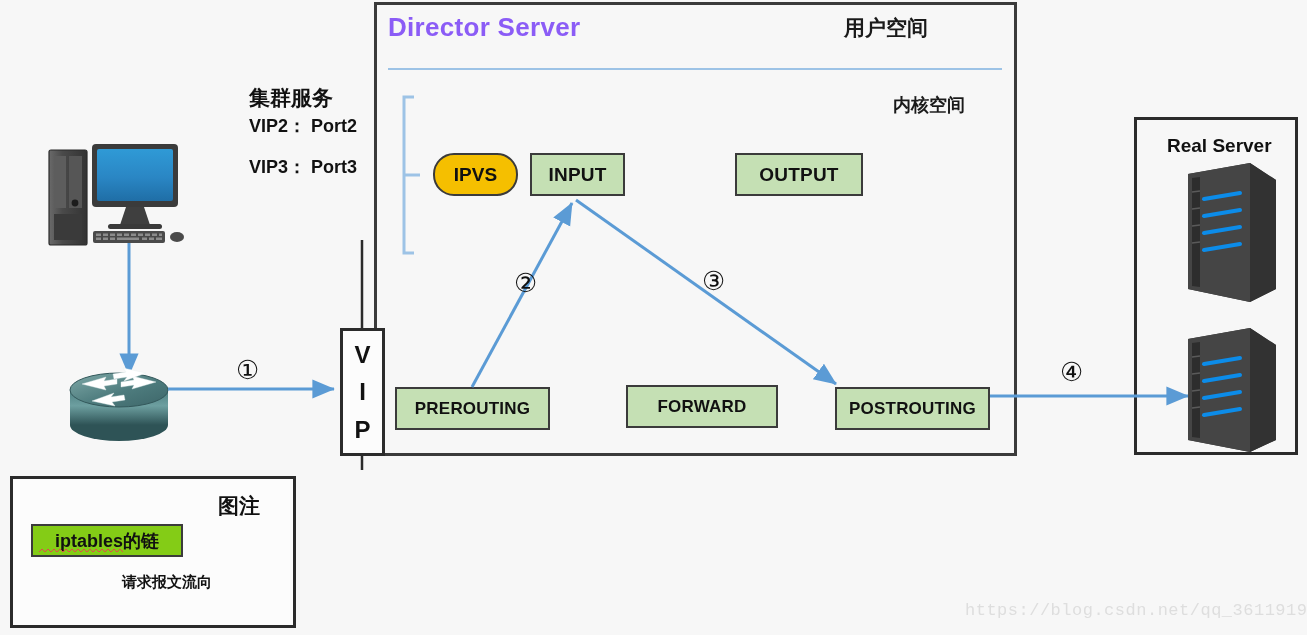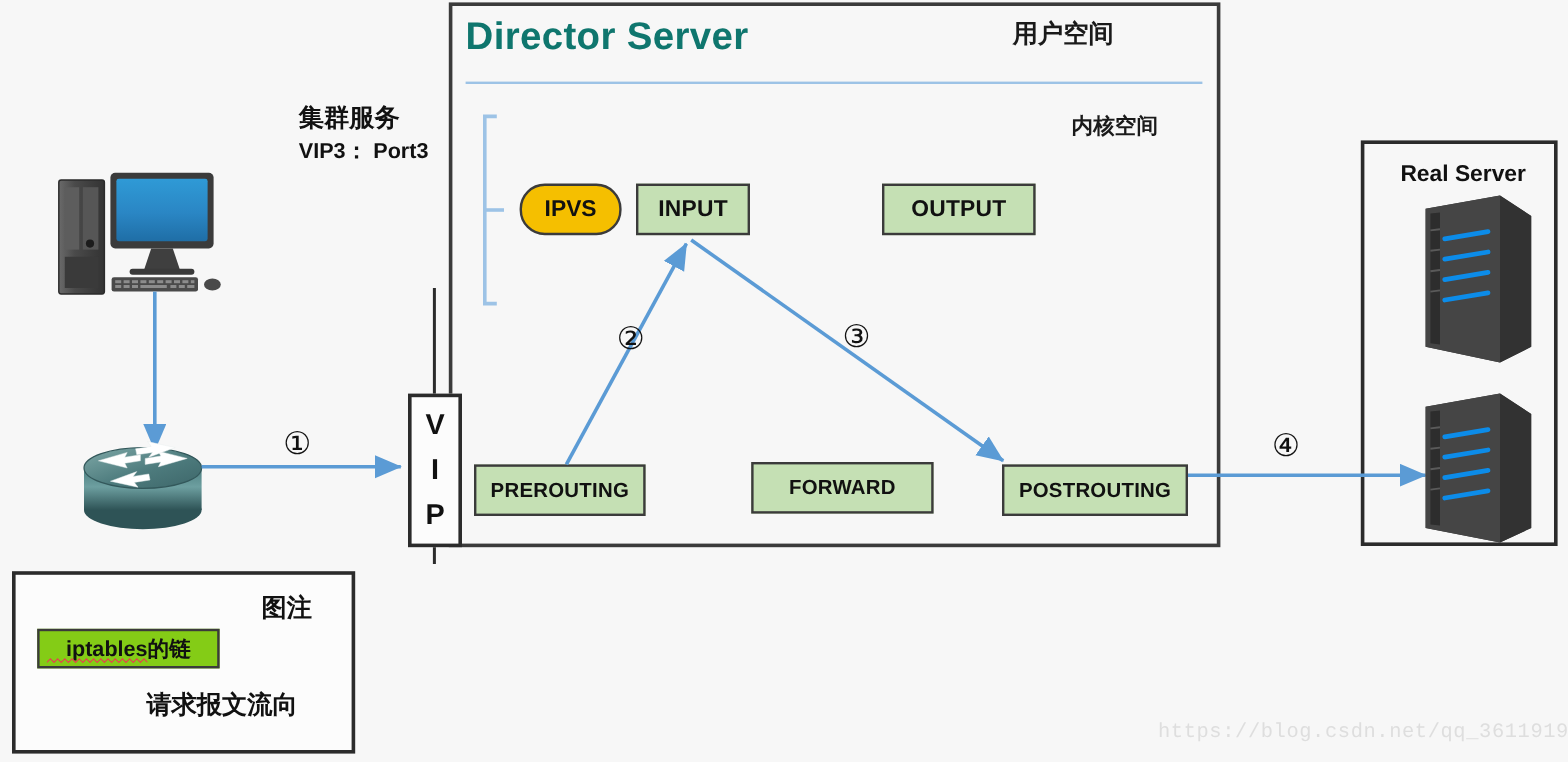--- a/index.html
+++ b/index.html
@@ -19,21 +19,21 @@
 
   
   #director-box {
     left: 374px; top: 2px;
     width: 643px; height: 454px;
     border: 3px solid #3b3b3b;
     background: #f7f7f7;
   }
   #director-title {
     left: 388px; top: 12px;
-    font-size: 32px; font-weight: bold; color: #0f766e;
+    font-size: 26px; font-weight: bold; color: #8b5cf6;
     letter-spacing: .3px;
   }
   #user-space-label {
     left: 844px; top: 14px;
     font-size: 21px; font-weight: bold; color: #1a1a1a;
   }
   #kernel-space-label {
     left: 893px; top: 93px;
     font-size: 18px; font-weight: bold; color: #1a1a1a;
   }
@@ -53,21 +53,21 @@
   }
   .ipvs-box {
     border: 2px solid #3b3b3b;
     background: #f5bf00;
     display: flex; align-items: center; justify-content: center;
     font-size: 19px; font-weight: bold; color: #111;
   }
   #box-ipvs    { left: 433px; top: 153px; width: 85px;  height: 43px; border-radius: 21px; }
   #box-input   { left: 530px; top: 153px; width: 95px;  height: 43px; }
   #box-output  { left: 735px; top: 153px; width: 128px; height: 43px; }
-  #box-prerouting  { left: 395px; top: 387px; width: 143px; height: 43px; }
+  #box-prerouting  { left: 395px; top: 387px; width: 155px; height: 43px; }
   #box-forward     { left: 626px; top: 385px; width: 152px; height: 43px; }
   #box-postrouting { left: 835px; top: 387px; width: 155px; height: 43px; }
   #box-prerouting .lbl, #box-postrouting .lbl, #box-forward .lbl { font-size: 17px; }
 
   
   #vip-box {
     left: 340px; top: 328px;
     width: 45px; height: 128px;
     border: 3px solid #2b2b2b;
     background: #fcfcfc;
@@ -114,21 +114,21 @@
     background: #84cc16;
     display: flex; align-items: center; justify-content: center;
     font-size: 18px; font-weight: bold; color: #111;
     position: absolute;
   }
   #legend-swatch .squiggle {
     position: absolute; left: 6px; bottom: 2px; width: 84px; height: 5px;
   }
   #legend-arrow-label {
     left: 122px; top: 573px;
-    font-size: 21px; font-weight: bold; color: #111;
+    font-size: 15px; font-weight: bold; color: #111;
   }
 
   
   .step-num {
     font-size: 26px; color: #111; font-weight: normal;
     font-family: "DejaVu Sans", sans-serif;
   }
   #step-1 { left: 236px; top: 355px; }
   #step-2 { left: 514px; top: 268px; }
   #step-3 { left: 702px; top: 266px; }
@@ -150,20 +150,21 @@
 <div id="canvas">
 
   <div class="abs" id="director-box"></div>
   <div class="abs" id="space-divider"></div>
   <div class="abs" id="director-title">Director Server</div>
   <div class="abs" id="user-space-label">用户空间</div>
   <div class="abs" id="kernel-space-label">内核空间</div>
 
   <div class="abs" id="cluster-text">
     <div class="hdr">集群服务</div>
+    <div class="vip">VIP2： Port2</div>
     <div class="vip">VIP3： Port3</div>
   </div>
 
   <svg class="abs" id="cluster-bracket" viewBox="0 0 20 160">
     <path d="M14 2 L4 2 L4 158 L14 158" fill="none" stroke="#9dc3e6" stroke-width="3"></path>
     <path d="M4 80 L20 80" fill="none" stroke="#9dc3e6" stroke-width="3"></path>
   </svg>
 
   <div class="abs ipvs-box" id="box-ipvs">
     <span class="lbl">IPVS</span>

